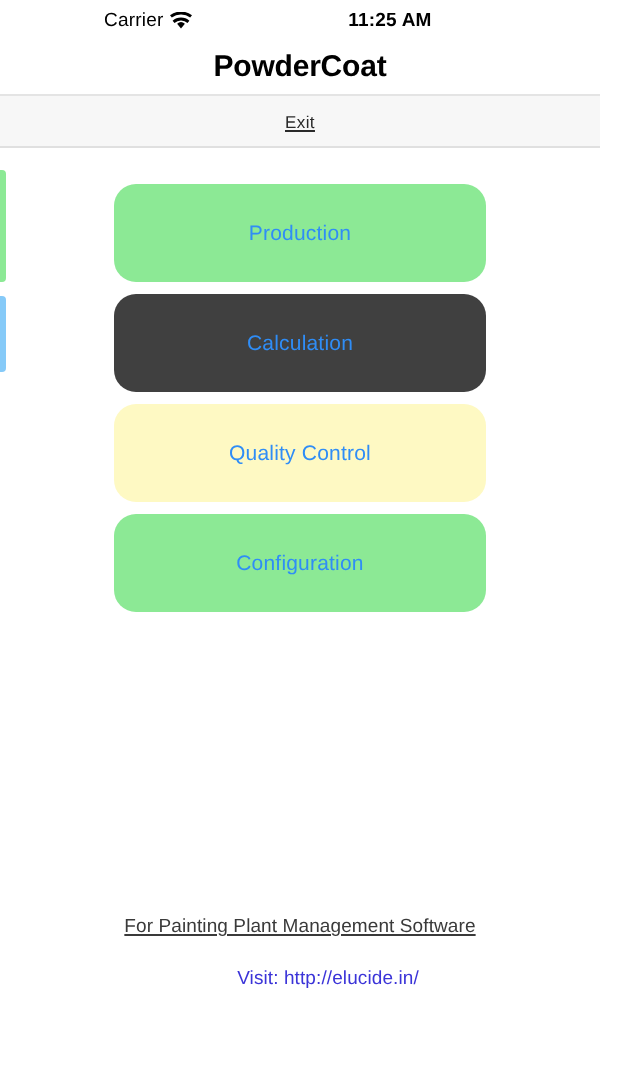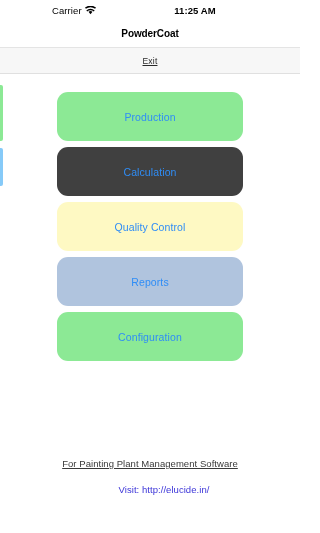--- a/index.html
+++ b/index.html
@@ -98,21 +98,21 @@
     position: absolute;
     top: 20px; left: 0;
     width: 300px;
     height: 27px;
     display: flex;
     align-items: center;
     justify-content: center;
     background: #ffffff;
   }
   .nav-title {
-    font-size: 10px;
+    font-size: 15px;
     font-weight: bold;
     color: #000000;
     letter-spacing: -0.1px;
   }
 
   
   .exit-bar {
     position: absolute;
     top: 47px; left: 0;
     width: 300px;
@@ -232,23 +232,20 @@
   <div class="menu" id="menu-host">
       <button class="menu-btn" style="background: rgb(140, 233, 149);">
         <span class="menu-btn-label" style="color: rgb(47, 141, 246);">Production</span>
       </button>
       <button class="menu-btn" style="background: #404040;">
         <span class="menu-btn-label" style="color: rgb(47, 141, 246);">Calculation</span>
       </button>
       <button class="menu-btn" style="background: #fef9c3;">
         <span class="menu-btn-label" style="color: rgb(47, 141, 246);">Quality Control</span>
       </button>
-      <button class="menu-btn" style="background: rgb(176, 196, 222);">
-        <span class="menu-btn-label" style="color: rgb(47, 141, 246);">Reports</span>
-      </button>
       <button class="menu-btn" style="background: rgb(140, 233, 149);">
         <span class="menu-btn-label" style="color: rgb(47, 141, 246);">Configuration</span>
       </button>
     </div>
 
   <div class="footer">
     <div class="footer-tagline">For Painting Plant Management Software</div>
     <a class="footer-link">Visit: http://elucide.in/</a>
   </div>
 

